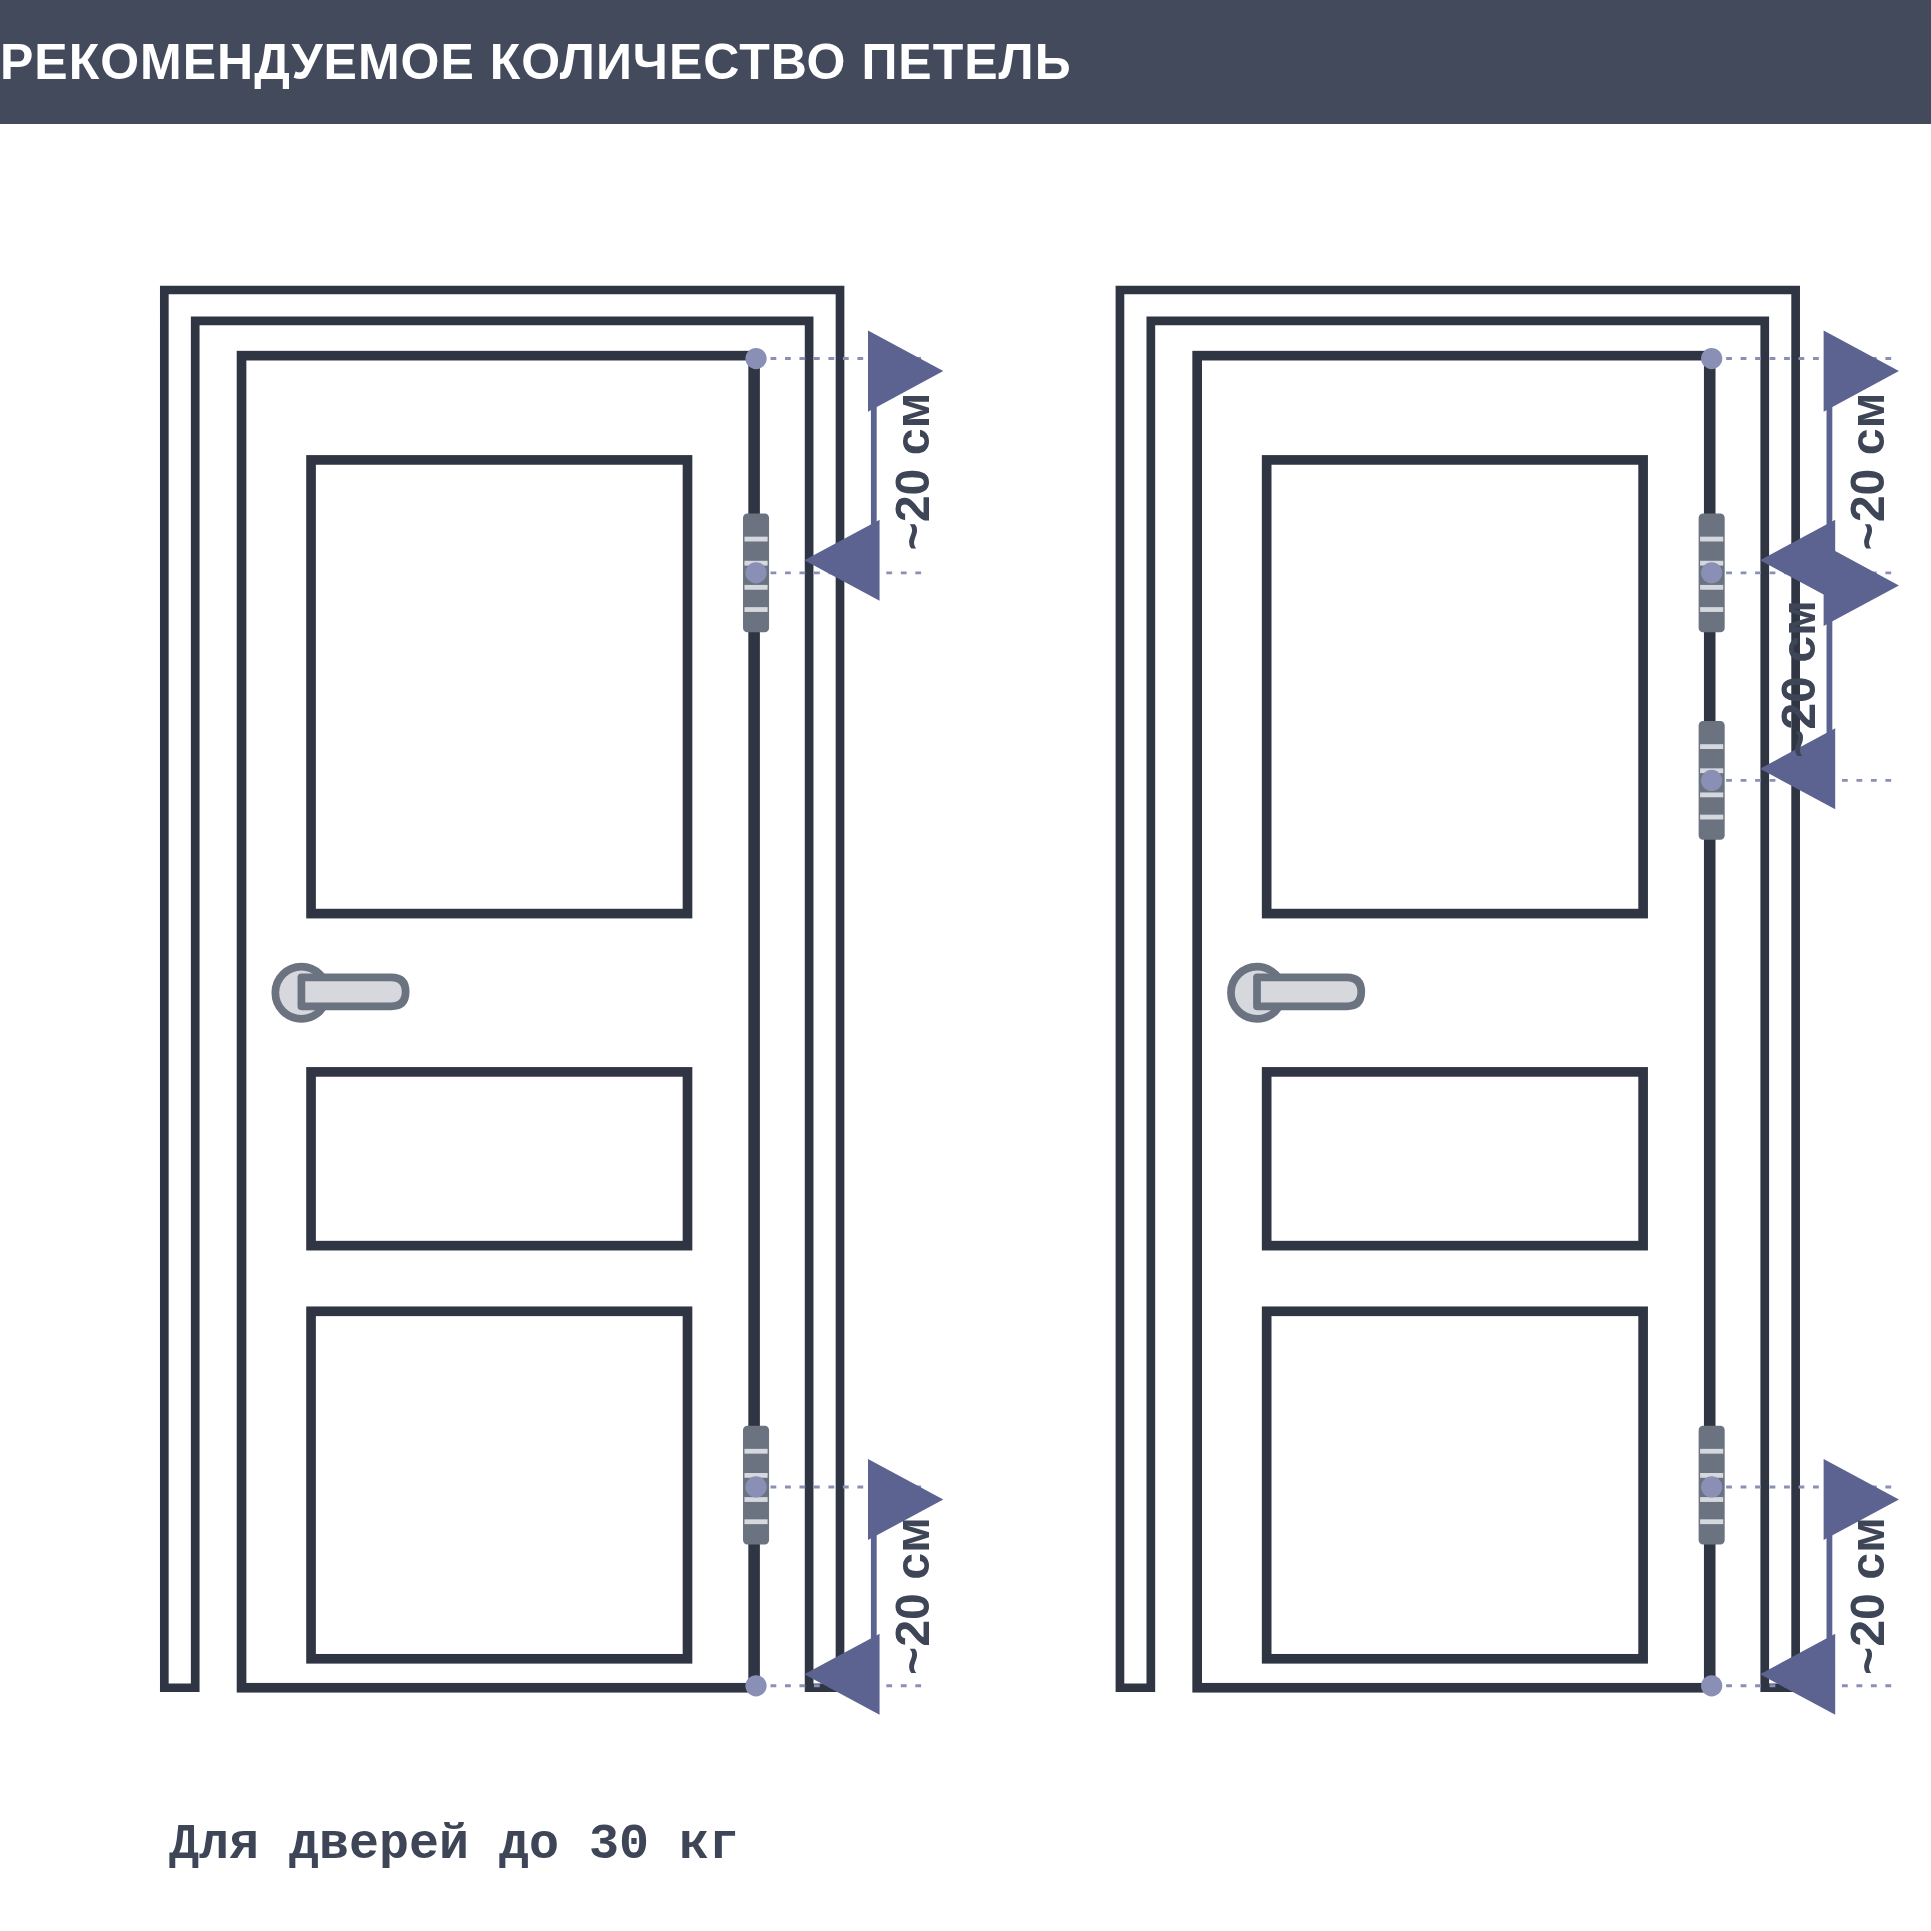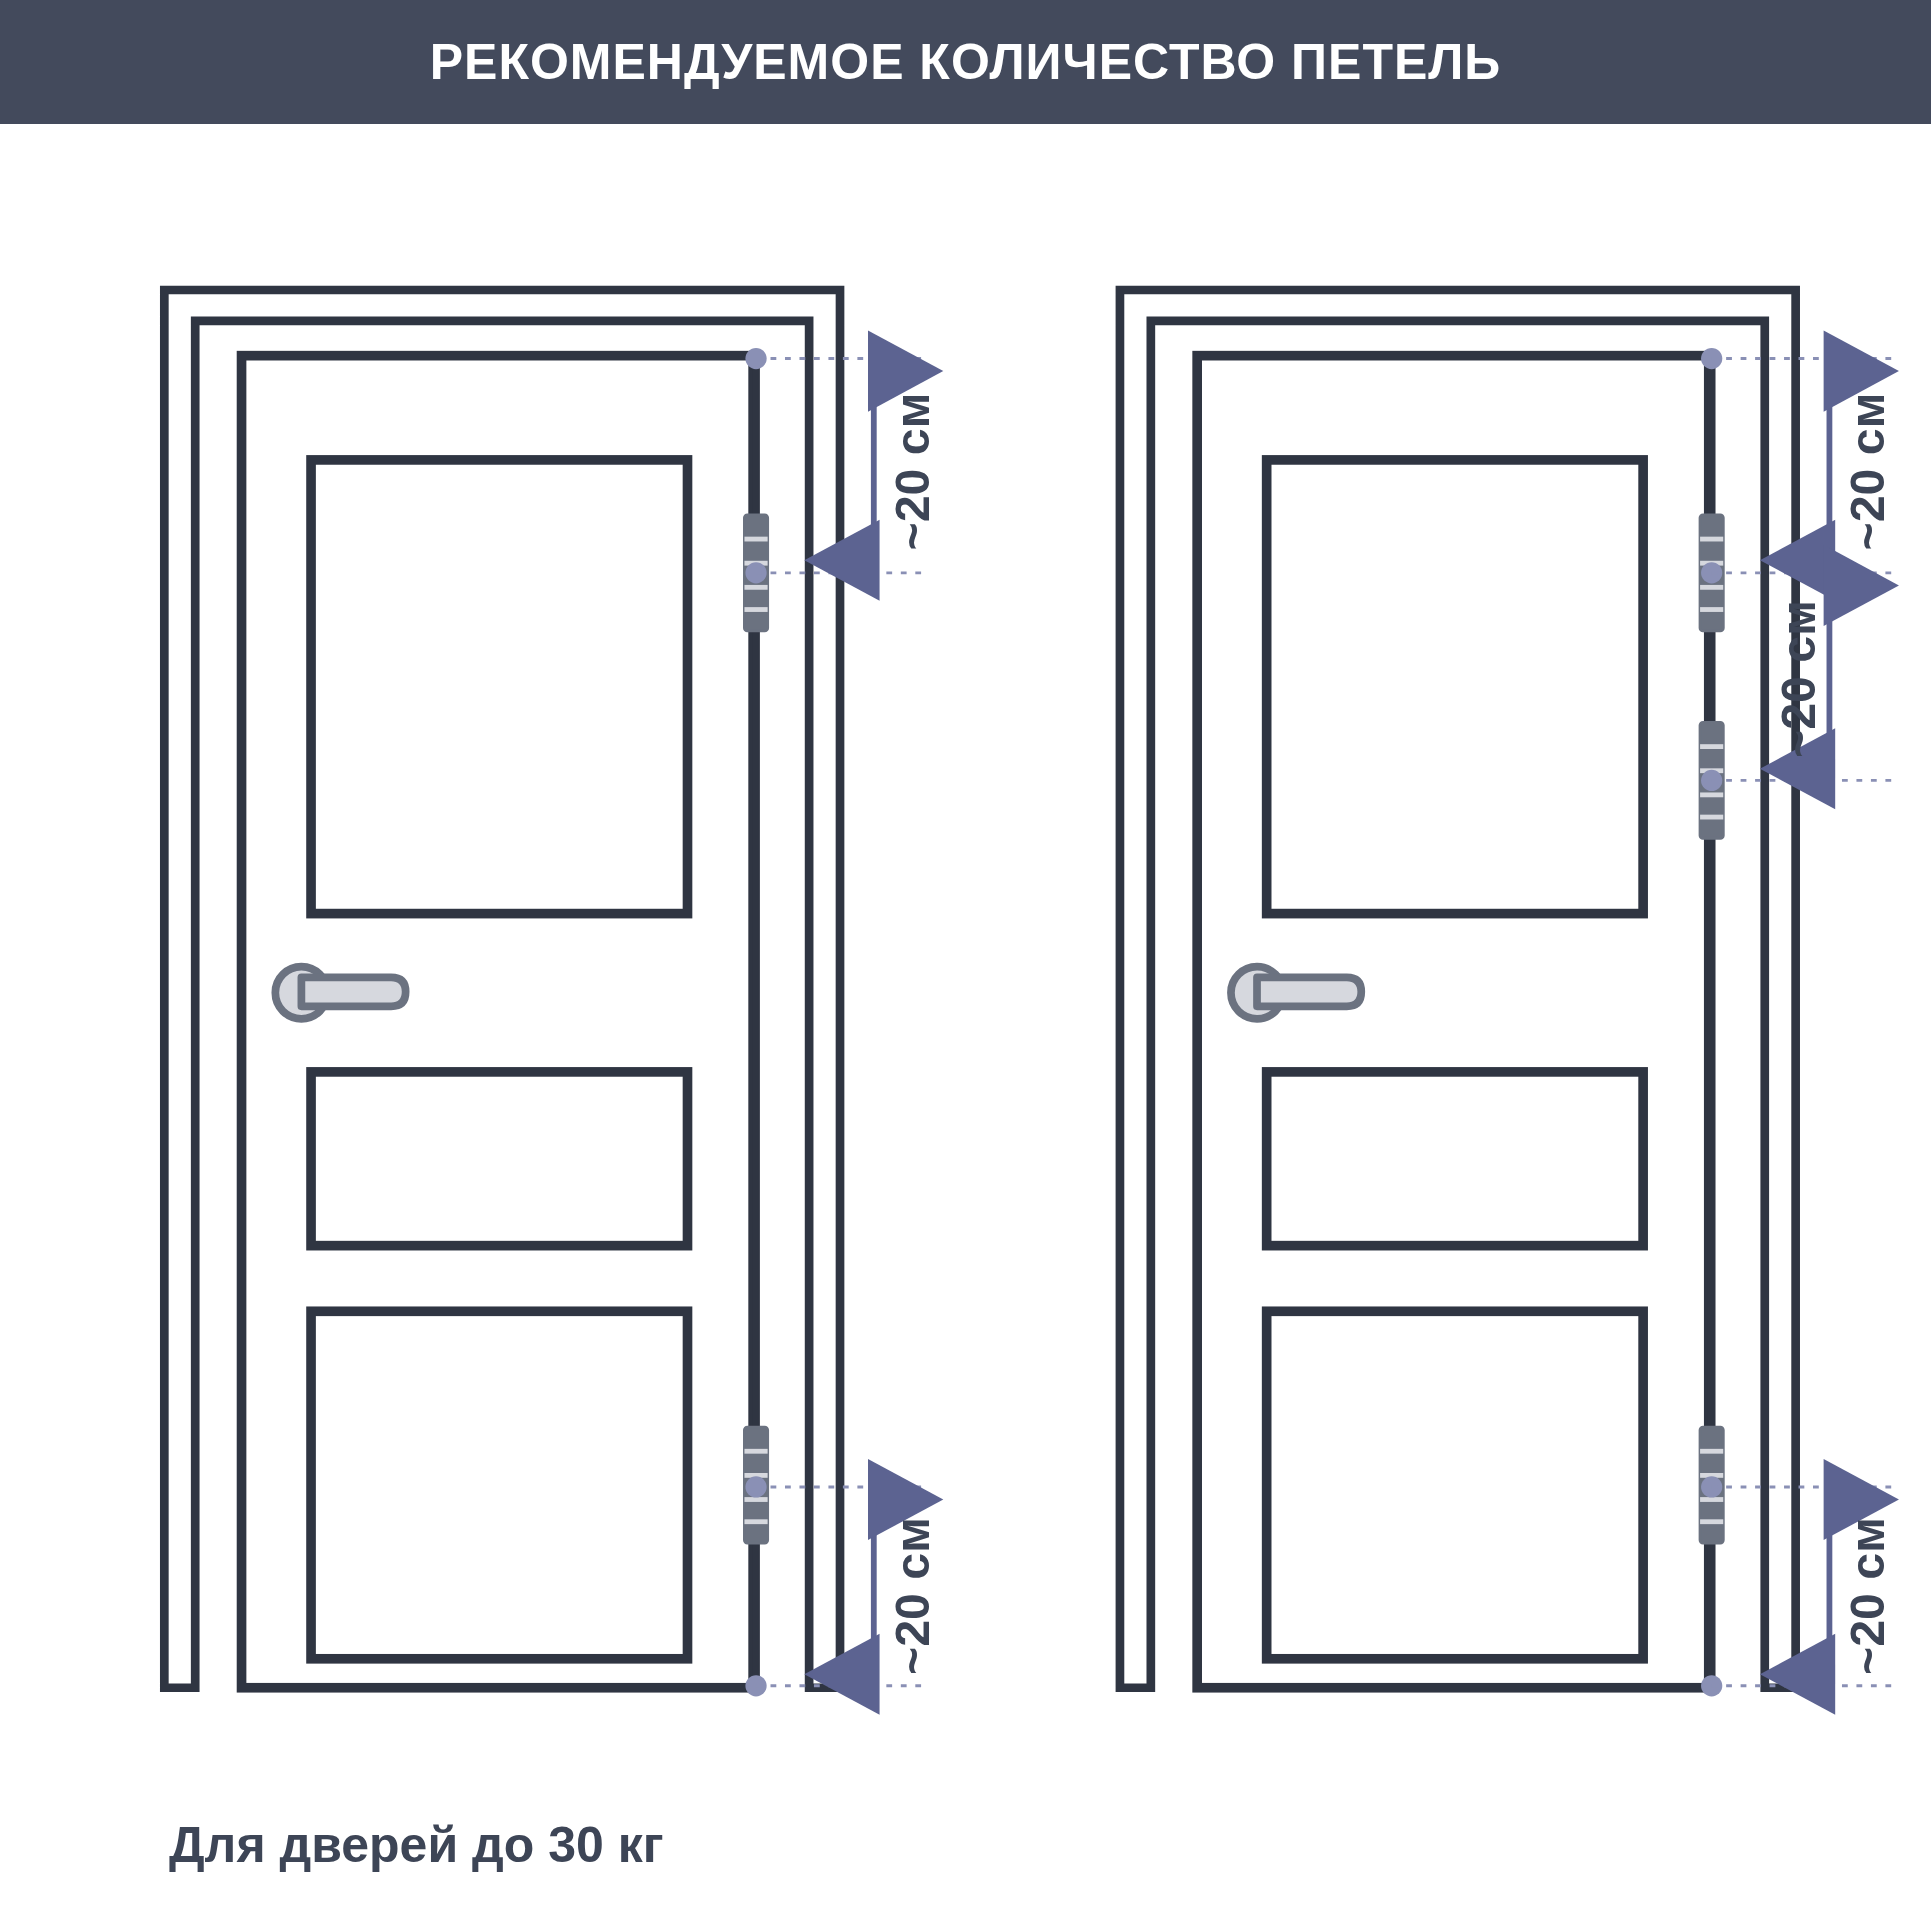--- a/index.html
+++ b/index.html
@@ -16,21 +16,21 @@
   }
   .header-bar {
     position: absolute;
     left: 0;
     top: 0;
     width: 1931px;
     height: 124px;
     background: #434a5c;
     display: flex;
     align-items: center;
-    justify-content: center;
+    justify-content: flex-start;
   }
   .header-title {
     color: #ffffff;
     font-size: 50px;
     font-weight: bold;
     letter-spacing: 1px;
     text-align: center;
     font-family: "Liberation Sans", sans-serif;
   }
   .canvas {
@@ -38,21 +38,21 @@
     left: 0;
     top: 124px;
     width: 1931px;
     height: 1807px;
   }
   .caption {
     position: absolute;
     color: #3d4556;
     font-size: 50px;
     font-weight: bold;
-    font-family: Liberation Sans, sans-serif;
+    font-family: Liberation Mono, monospace;
     white-space: nowrap;
   }
   .caption-left {
     left: 169px;
     top: 1692px;
   }
   .caption-right {
     left: 1134px;
     top: 1692px;
   }

